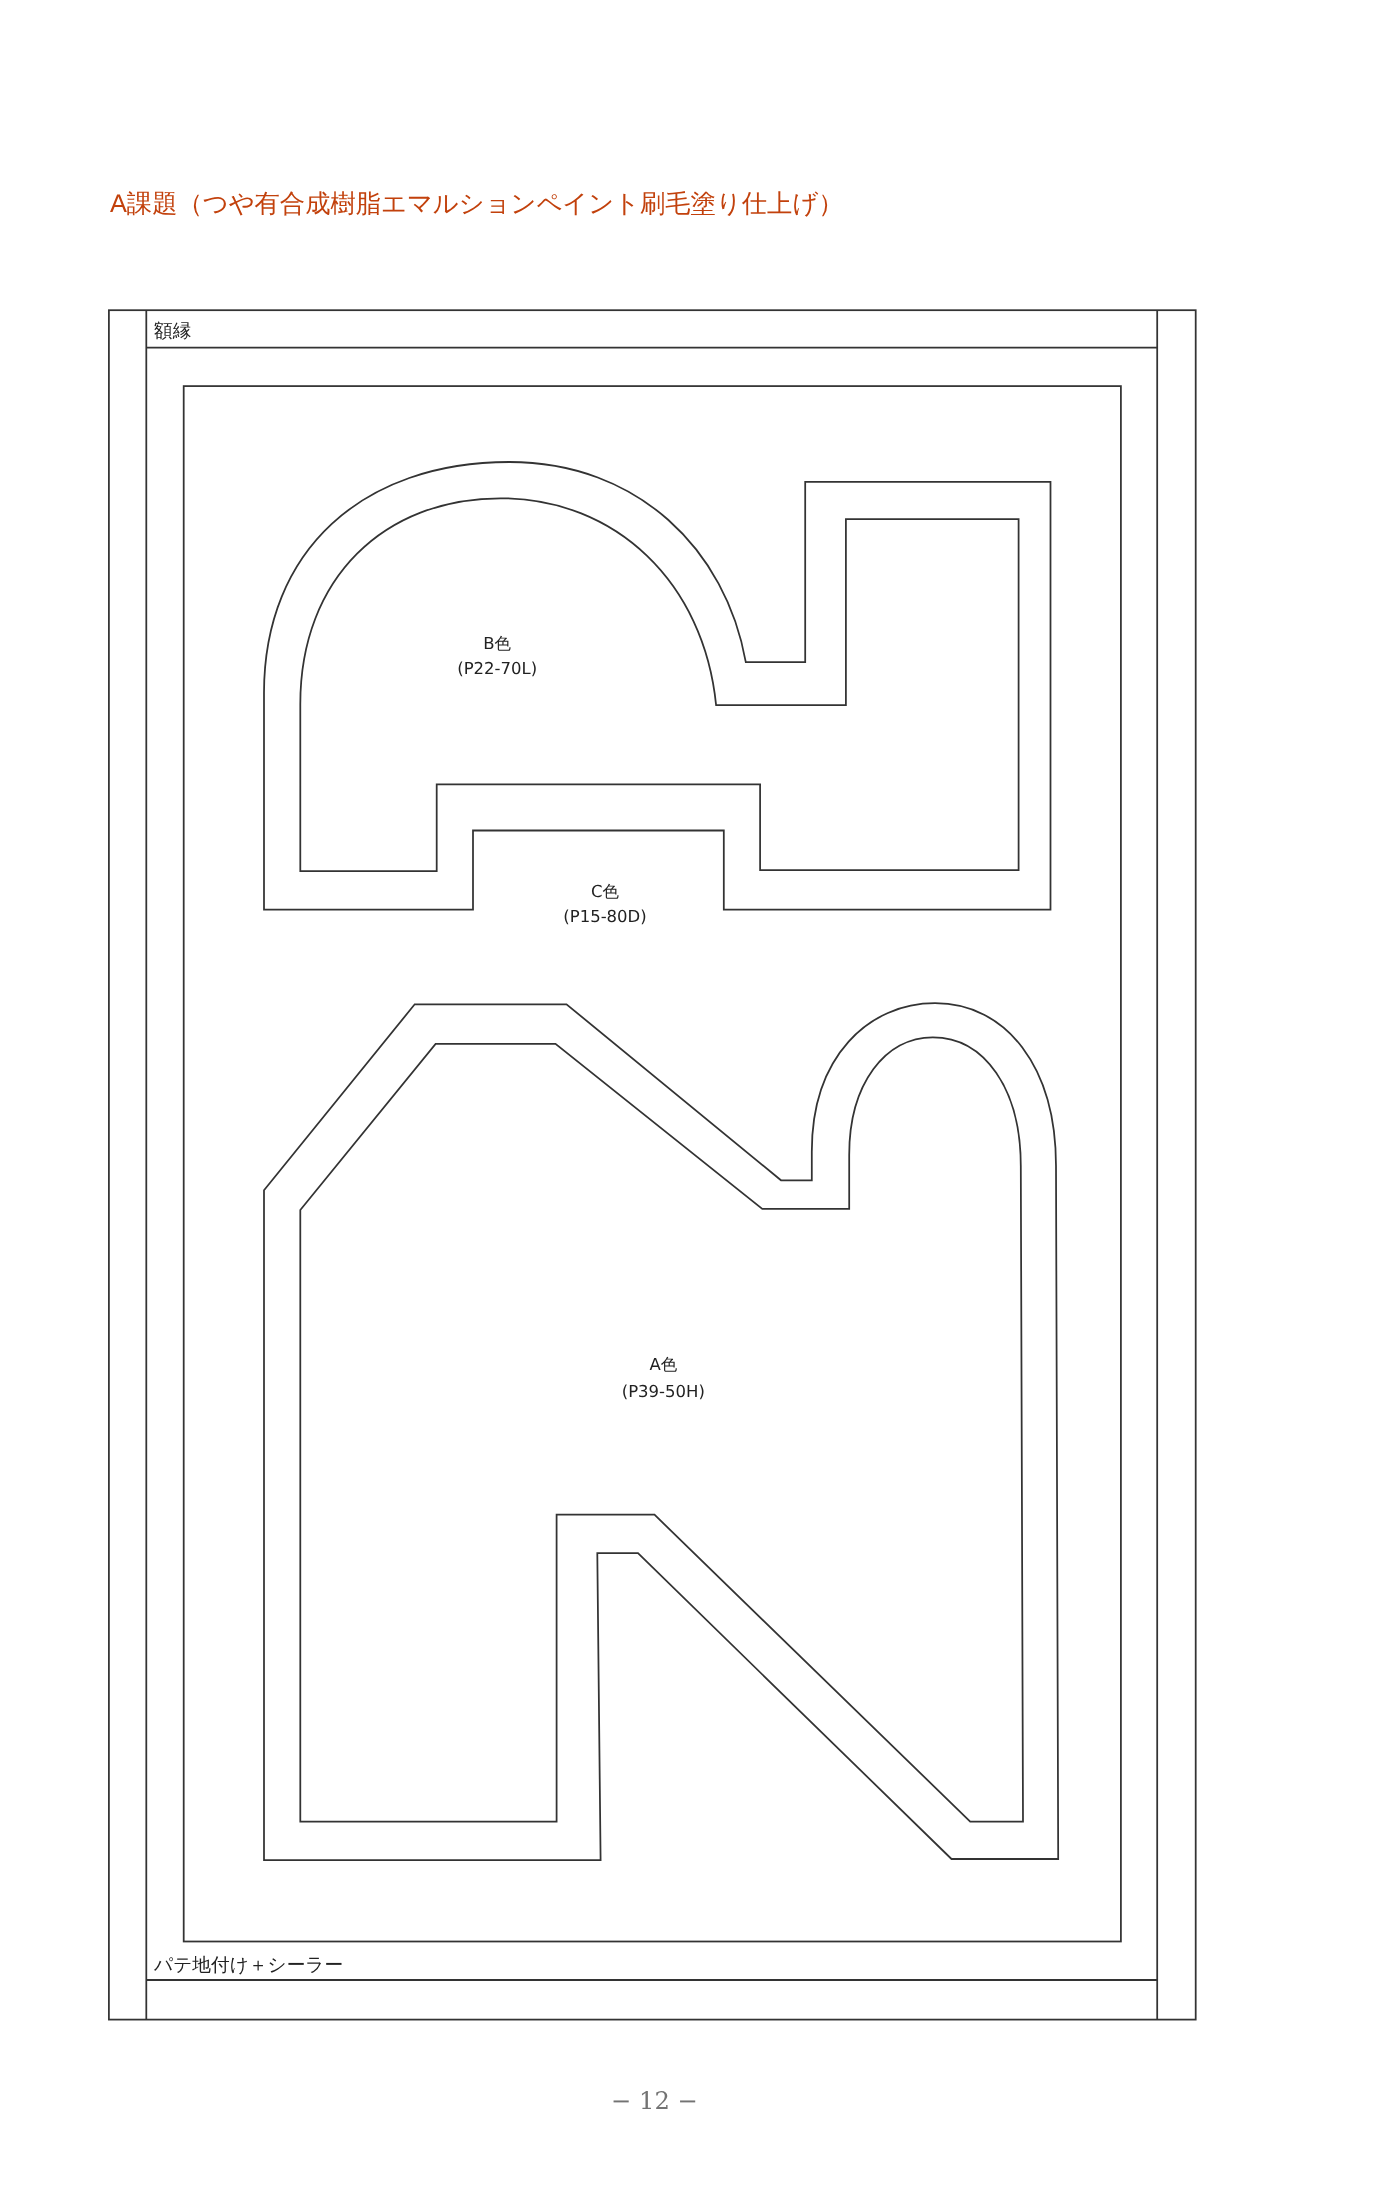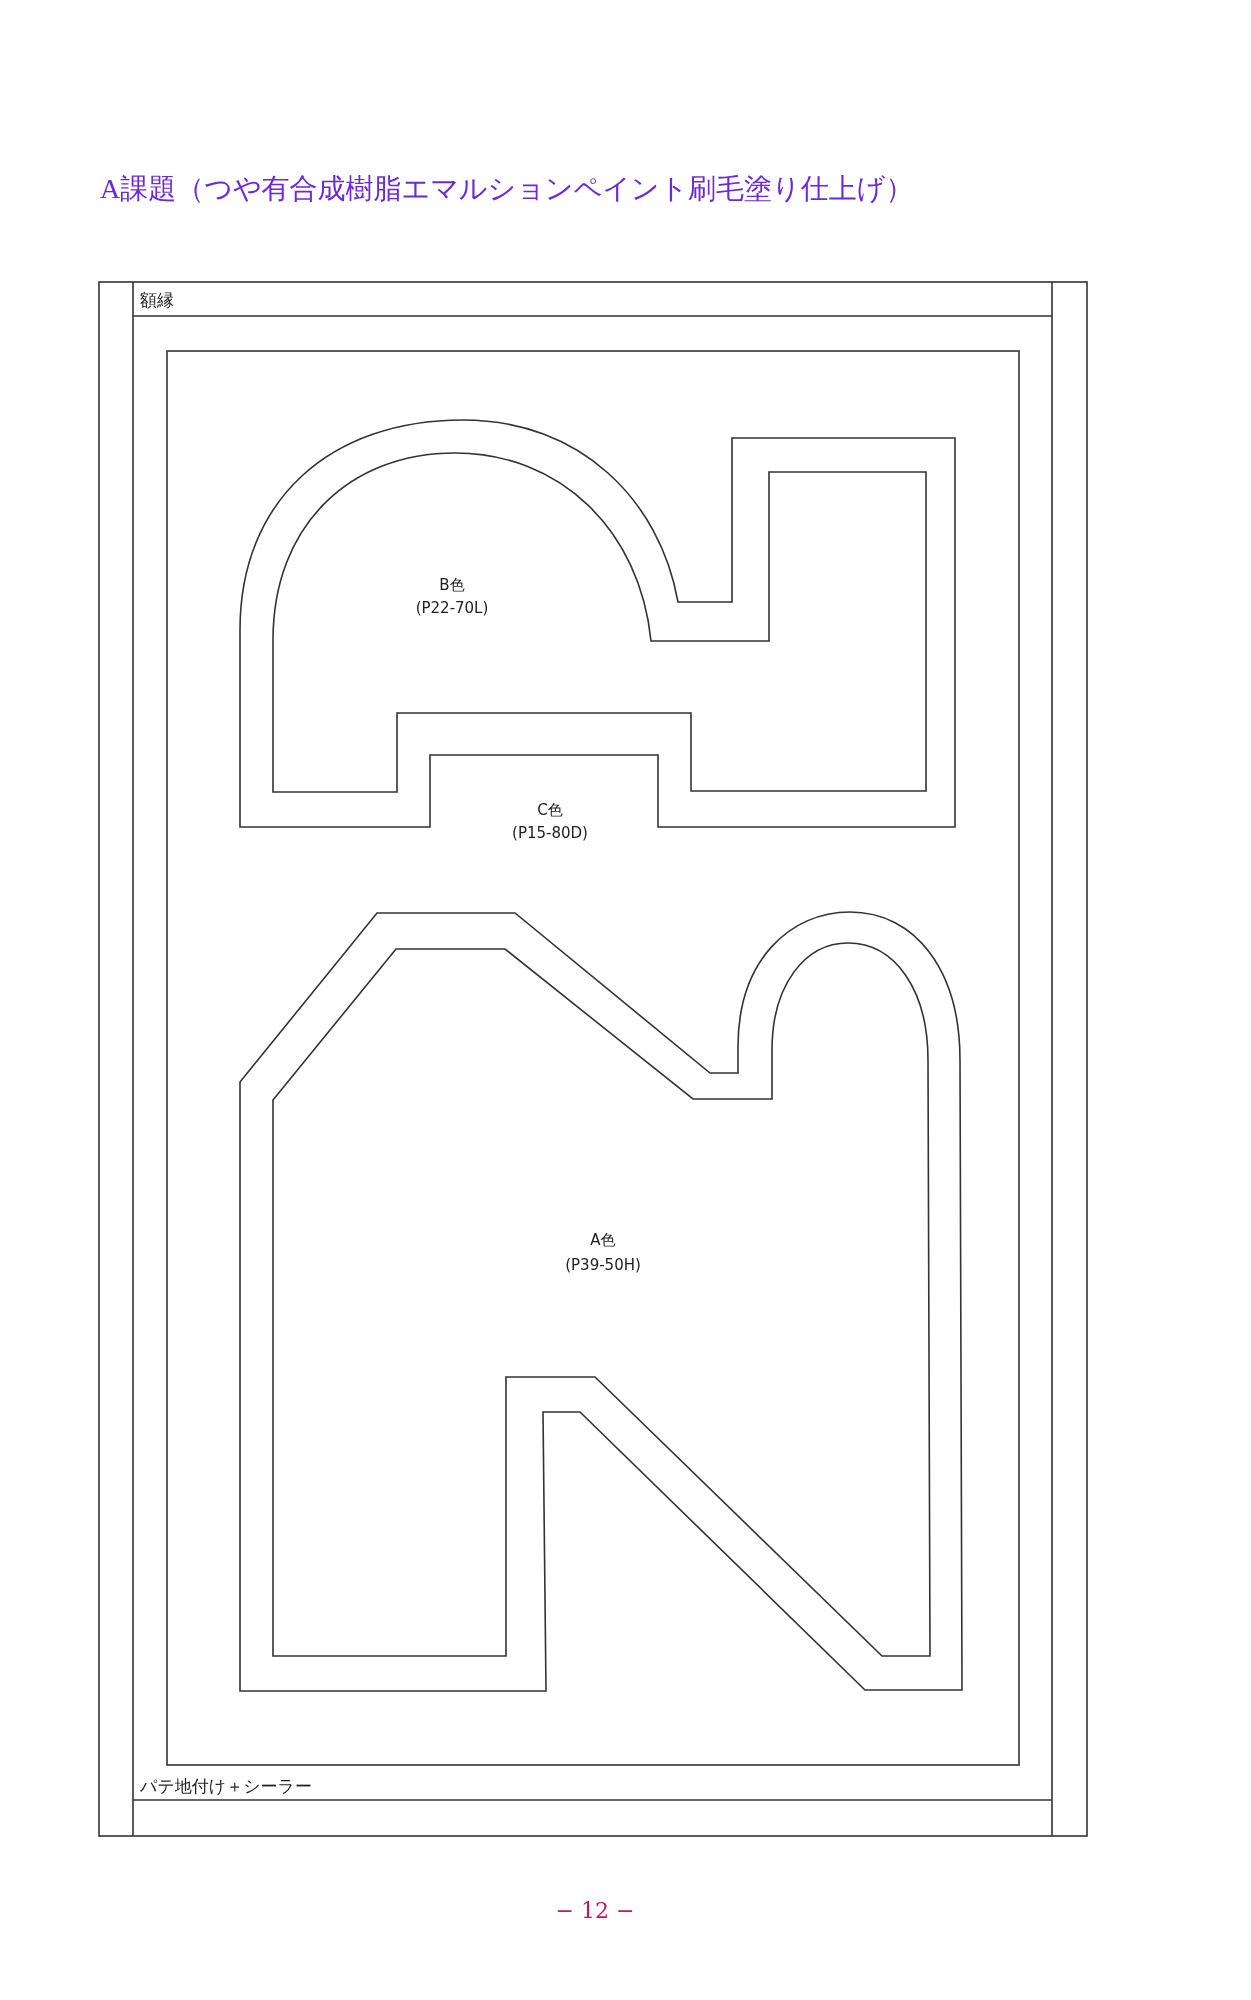--- a/index.html
+++ b/index.html
@@ -1,21 +1,21 @@
 <!DOCTYPE html>
 <html><head>
 <meta charset="utf-8">
 <style>
   html, body { margin: 0; padding: 0; background: #ffffff; }
   body { width: 1251px; height: 2000px; position: relative; overflow: hidden; font-family: "DejaVu Serif", serif; color: #222; }
-  .title { position: absolute; left: 100px; top: 170px; font-family: Liberation Serif, serif; font-size: 28px; letter-spacing: 0px; white-space: nowrap; color: #6d28d9; }
+  .title { position: absolute; left: 100px; top: 170px; font-family: Liberation Sans, sans-serif; font-size: 23px; letter-spacing: 0px; white-space: nowrap; color: #c2410c; }
   svg.drawing { position: absolute; left: 0; top: 0; }
   .lbl { font-family: "DejaVu Sans", sans-serif; font-size: 15px; fill: #222; }
   .frame-lbl { font-family: "DejaVu Sans", sans-serif; font-size: 17px; fill: #222; }
-  .pageno { position: absolute; left: 0; width: 1190px; top: 1898px; text-align: center; font-family: "DejaVu Serif", serif; font-size: 22px; color: #be185d; }
+  .pageno { position: absolute; left: 0; width: 1190px; top: 1898px; text-align: center; font-family: "DejaVu Serif", serif; font-size: 22px; color: #737373; }
 </style>
 </head>
 <body>
 
 <div class="title">A課題（つや有合成樹脂エマルションペイント刷毛塗り仕上げ）</div>
 
 <svg class="drawing" width="1251" height="2000" viewBox="0 0 1251 2000">
   <g fill="none" stroke="#333" stroke-width="1.6">
 
     <rect x="99" y="282" width="988" height="1554"></rect>

